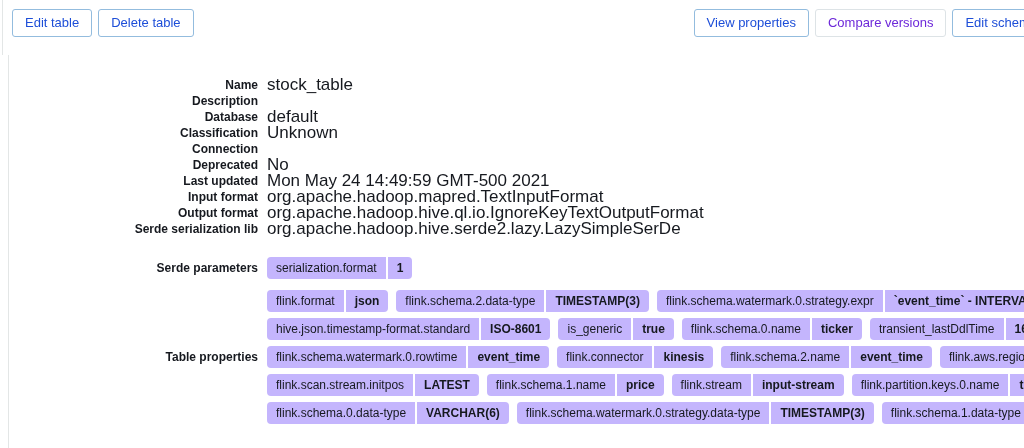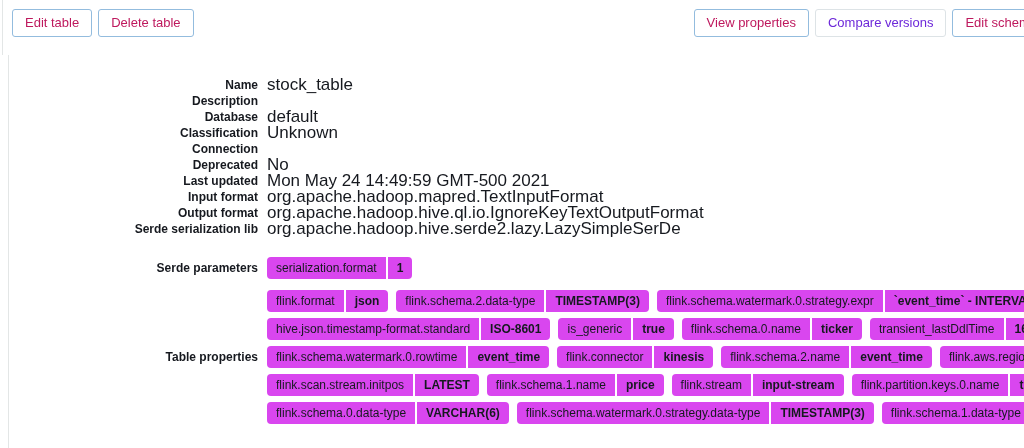--- a/index.html
+++ b/index.html
@@ -20,21 +20,21 @@
     margin-left: 2px;
     border-left: 1px solid #e3e6e6;
   }
   .btn-group { display: flex; gap: 6px; }
   .btn-group.left { padding-left: 9px; }
   .btn-group.right { margin-right: -26px; }
   .btn {
     background: #ffffff;
     border: 1px solid #93bcde;
     border-radius: 3px;
-    color: #be185d;
+    color: #1d4ed8;
     font-family: "Liberation Sans", sans-serif;
     font-size: 13px;
     line-height: 15px;
     padding: 5px 12px 6px 12px;
     white-space: nowrap;
     cursor: pointer;
   }
   .btn.disabled {
     border-color: #dde3e6;
     color: #6d28d9;
@@ -78,21 +78,21 @@
   .chip-row {
     display: flex;
     gap: 8px;
     margin-bottom: 6px;
     align-items: center;
   }
   .chip-row:last-child { margin-bottom: 0; }
   .chip {
     display: inline-flex;
     align-items: stretch;
-    background: #d946ef;
+    background: #c4b5fd;
     border-radius: 4px;
     overflow: hidden;
     font-size: 12px;
     line-height: 14px;
     white-space: nowrap;
   }
   .chip .key {
     padding: 4px 9px;
     border-right: 2px solid #ffffff;
   }

